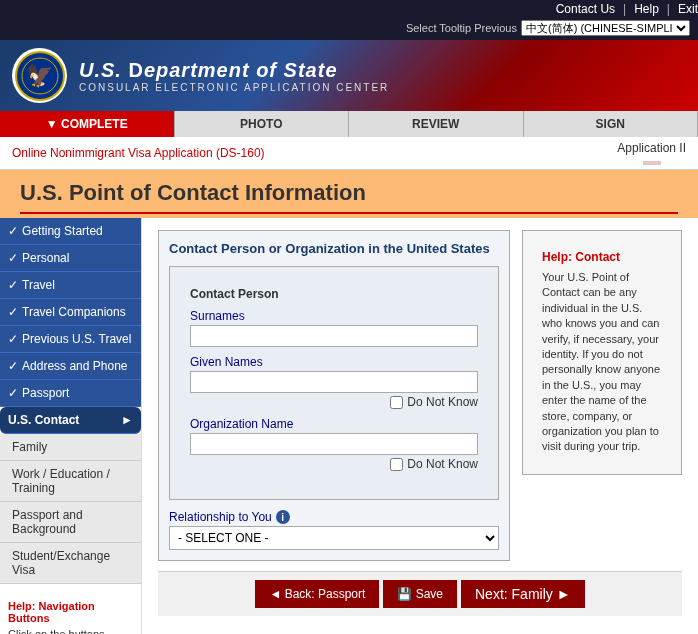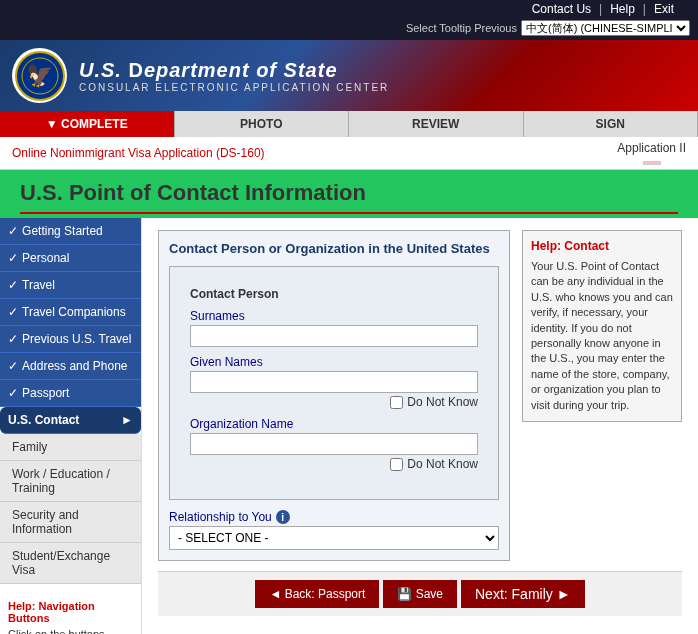--- a/index.html
+++ b/index.html
@@ -3,21 +3,21 @@
   <meta charset="utf-8">
   <style>
     * { box-sizing: border-box; margin: 0; padding: 0; }
     body { font-family: Arial, sans-serif; font-size: 13px; background: #fff; width: 698px; }
 
     
     .top-bar {
       background: #1a1a2e;
       color: #fff;
       text-align: right;
-      padding: 2px 24px;
+      padding: 2px 0;
       font-size: 12px;
       display: flex;
       justify-content: flex-end;
       align-items: center;
       gap: 8px;
     }
     .top-bar a { color: #fff; text-decoration: none; font-size: 12px; }
     .top-bar .separator { color: #aaa; }
 
     
@@ -96,21 +96,21 @@
     .app-bar .app-id-box {
       background: #f5c2c2;
       border: 1px solid #ccc;
       padding: 1px 8px;
       font-size: 12px;
       color: #333;
     }
 
     
     .page-title-bar {
-      background: #22c55e;
+      background: #fdba74;
       padding: 10px 20px 4px;
     }
     .page-title-bar h1 {
       font-size: 22px;
       font-weight: bold;
       color: #333;
       border-bottom: 2px solid #cc0000;
       padding-bottom: 6px;
       margin-bottom: 0;
     }
@@ -253,21 +253,21 @@
       background: #fff;
       margin-top: 2px;
     }
 
     
     .help-box {
       width: 160px;
       flex-shrink: 0;
       border: 1px solid #aaa;
       background: #f5f5f5;
-      padding: 8px;
+      padding: 19px;
       font-size: 11px;
       color: #333;
       align-self: flex-start;
     }
     .help-box .help-title { color: #cc0000; font-weight: bold; font-size: 12px; }
 
     
     .bottom-nav {
       background: #f0f0f0;
       border-top: 1px solid #ccc;
@@ -409,21 +409,21 @@
       <span style="flex:1;">U.S. Contact</span>
       <span>►</span>
     </div>
     <div class="sidebar-item sub">
       <span>Family</span>
     </div>
     <div class="sidebar-item sub">
       <span>Work / Education / Training</span>
     </div>
     <div class="sidebar-item sub">
-      <span>Security and Information</span>
+      <span>Passport and Background</span>
     </div>
     <div class="sidebar-item sub">
       <span>Student/Exchange Visa</span>
     </div>
 
     <div class="sidebar-help">
       <div class="help-title">Help: Navigation Buttons</div>
       <p style="margin-top:4px;">Click on the buttons above to access previously entered data.</p>
     </div>
 

